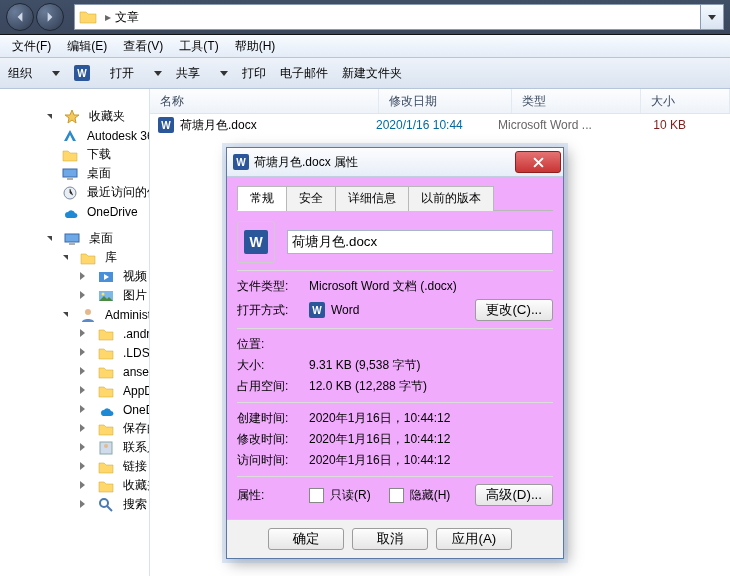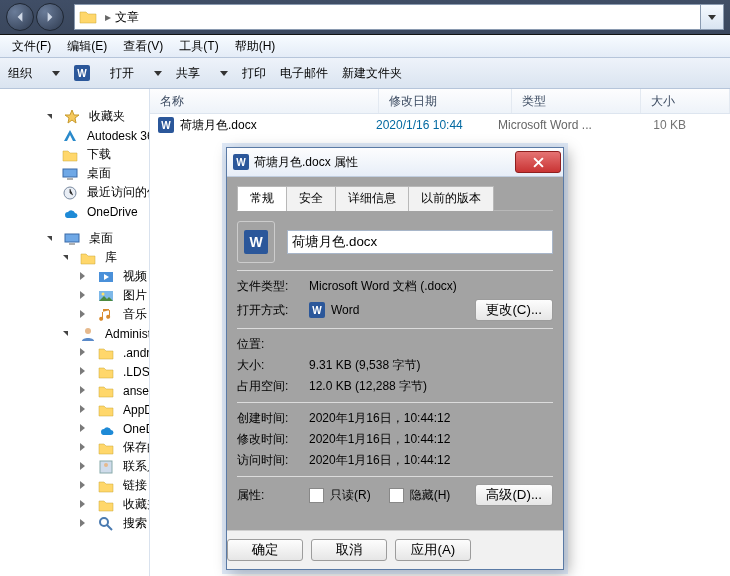--- a/index.html
+++ b/index.html
@@ -34,33 +34,33 @@
 .colhead div{padding-left:10px;color:#3b4a60;border-right:1px solid #e3e9f1;height:100%;display:flex;align-items:center}
 .row{height:22px;display:flex;align-items:center;padding-left:8px}
 .row .cell{overflow:hidden;white-space:nowrap}
 
 .dialog{position:absolute;left:226px;top:147px;width:336px;border:1px solid #5a7aa5;background:#fff;box-shadow:0 0 0 4px rgba(160,190,230,.35),4px 4px 14px rgba(0,0,0,.35)}
 .titlebar{height:28px;background:linear-gradient(#fdfdfe,#e7eef8);display:flex;align-items:center;padding:0 2px 0 6px;border-bottom:1px solid #c1cee0}
 .titlebar .t-ico{width:16px;height:16px;margin-right:5px}
 .titlebar .t-text{flex:1}
 .closebtn{width:44px;height:20px;background:linear-gradient(#e57373,#c93434);border:1px solid #8e1f1f;border-radius:3px;display:flex;align-items:center;justify-content:center;color:#fff;font-weight:bold}
 .closebtn svg{width:11px;height:11px;fill:#fff}
-.dlgbody{background:#a3a3a3;padding:8px 10px 20px}
+.dlgbody{background:#f0abfc;padding:8px 10px 9px}
 .tabs{display:flex;border-bottom:1px solid #b8b8b8;margin-bottom:10px}
 .tab{padding:3px 12px;border:1px solid #b8b8b8;border-bottom:none;background:#f2f2f2;margin-right:-1px;position:relative;top:1px}
 .tab.active{background:#fff;border-bottom:1px solid #fff}
 .proprow{display:flex;align-items:center;margin:4px 0}
 .proprow .lab{width:72px;flex-shrink:0}
 .proprow .val{flex:1}
 .bigico{width:36px;height:40px;border:1px solid #ccc;border-radius:3px;display:flex;align-items:center;justify-content:center;margin-right:12px}
 .txtin{flex:1;height:20px;border:1px solid #a8b6c9;padding:1px 4px}
 .divider{height:0;border-top:1px solid #dcdcdc;margin:7px 0}
 .btn{height:22px;min-width:76px;background:linear-gradient(#fdfdfd,#e6e6e6);border:1px solid #9c9c9c;border-radius:3px;padding:0 10px;display:inline-flex;align-items:center;justify-content:center}
 .cbx{width:13px;height:13px;border:1px solid #888;margin-right:6px;background:#fff}
-.dlgfoot{height:38px;border-top:1px solid #cfcfcf;background:#f1f1f1;display:flex;align-items:center;justify-content:flex-start;gap:8px;padding-right:10px}
+.dlgfoot{height:38px;border-top:1px solid #cfcfcf;background:#f1f1f1;display:flex;align-items:center;justify-content:center;gap:8px;padding-right:10px}
 
 .folder-svg{fill:#ffd76b;stroke:#c9a437;stroke-width:.5}
 .word-badge{background:#2b579a;color:#fff;font-weight:bold;display:flex;align-items:center;justify-content:center;border-radius:2px}
 </style>
 </head>
 <body>
 
 <div class="navbar">
   <div class="navbtn">
       <svg viewBox="0 0 10 10">
@@ -186,27 +186,20 @@
         </li>
       <li class="indent2">
           <span class="caret"></span>
           <svg class="ico" viewBox="0 0 16 16">
             <rect x="1" y="3" width="14" height="10" fill="#7db8e8"></rect>
             <circle cx="5" cy="6" r="1.5" fill="#ffe26b"></circle>
             <path fill="#4c8a3f" d="M1 13l5-5 3 3 2-2 4 4z"></path>
           </svg>
           <span>图片</span>
         </li>
-      <li class="indent2">
-          <span class="caret"></span>
-          <svg class="ico" viewBox="0 0 16 16">
-            <path fill="#d98b2e" d="M5 2v9a2 2 0 11-1-1V5l8-2v6a2 2 0 11-1-1V2z"></path>
-          </svg>
-          <span>音乐</span>
-        </li>
       <li class="indent1">
           <span class="caret open"></span>
           <svg class="ico" viewBox="0 0 16 16">
             <circle cx="8" cy="5" r="3" fill="#e6b98c"></circle>
             <path fill="#5a8ac9" d="M2 15c0-4 12-4 12 0z"></path>
           </svg>
           <span>Administrator</span>
         </li>
       <li class="indent2">
           <span class="caret"></span>
@@ -288,21 +281,21 @@
       <div style="width:218px">名称</div>
       <div style="width:122px">修改日期</div>
       <div style="width:118px">类型</div>
       <div style="width:78px">大小</div>
     </div>
     <div class="row">
       <span class="word-badge" style="width:16px;height:16px;font-size:10px;margin-right:6px">W</span>
       <span class="cell" style="width:196px">荷塘月色.docx</span>
       <span class="cell" style="width:122px;color:#0369a1">2020/1/16 10:44</span>
       <span class="cell" style="width:118px;color:#666">Microsoft Word ...</span>
-      <span class="cell" style="width:70px;color:#737373;text-align:right">10 KB</span>
+      <span class="cell" style="width:70px;color:#7f1d1d;text-align:right">10 KB</span>
     </div>
   </div>
 </div>
 
 <div class="dialog">
   <div class="titlebar">
     <span class="word-badge t-ico" style="font-size:10px">W</span>
     <span class="t-text">荷塘月色.docx 属性</span>
     <div class="closebtn">
         <svg viewBox="0 0 10 10">

